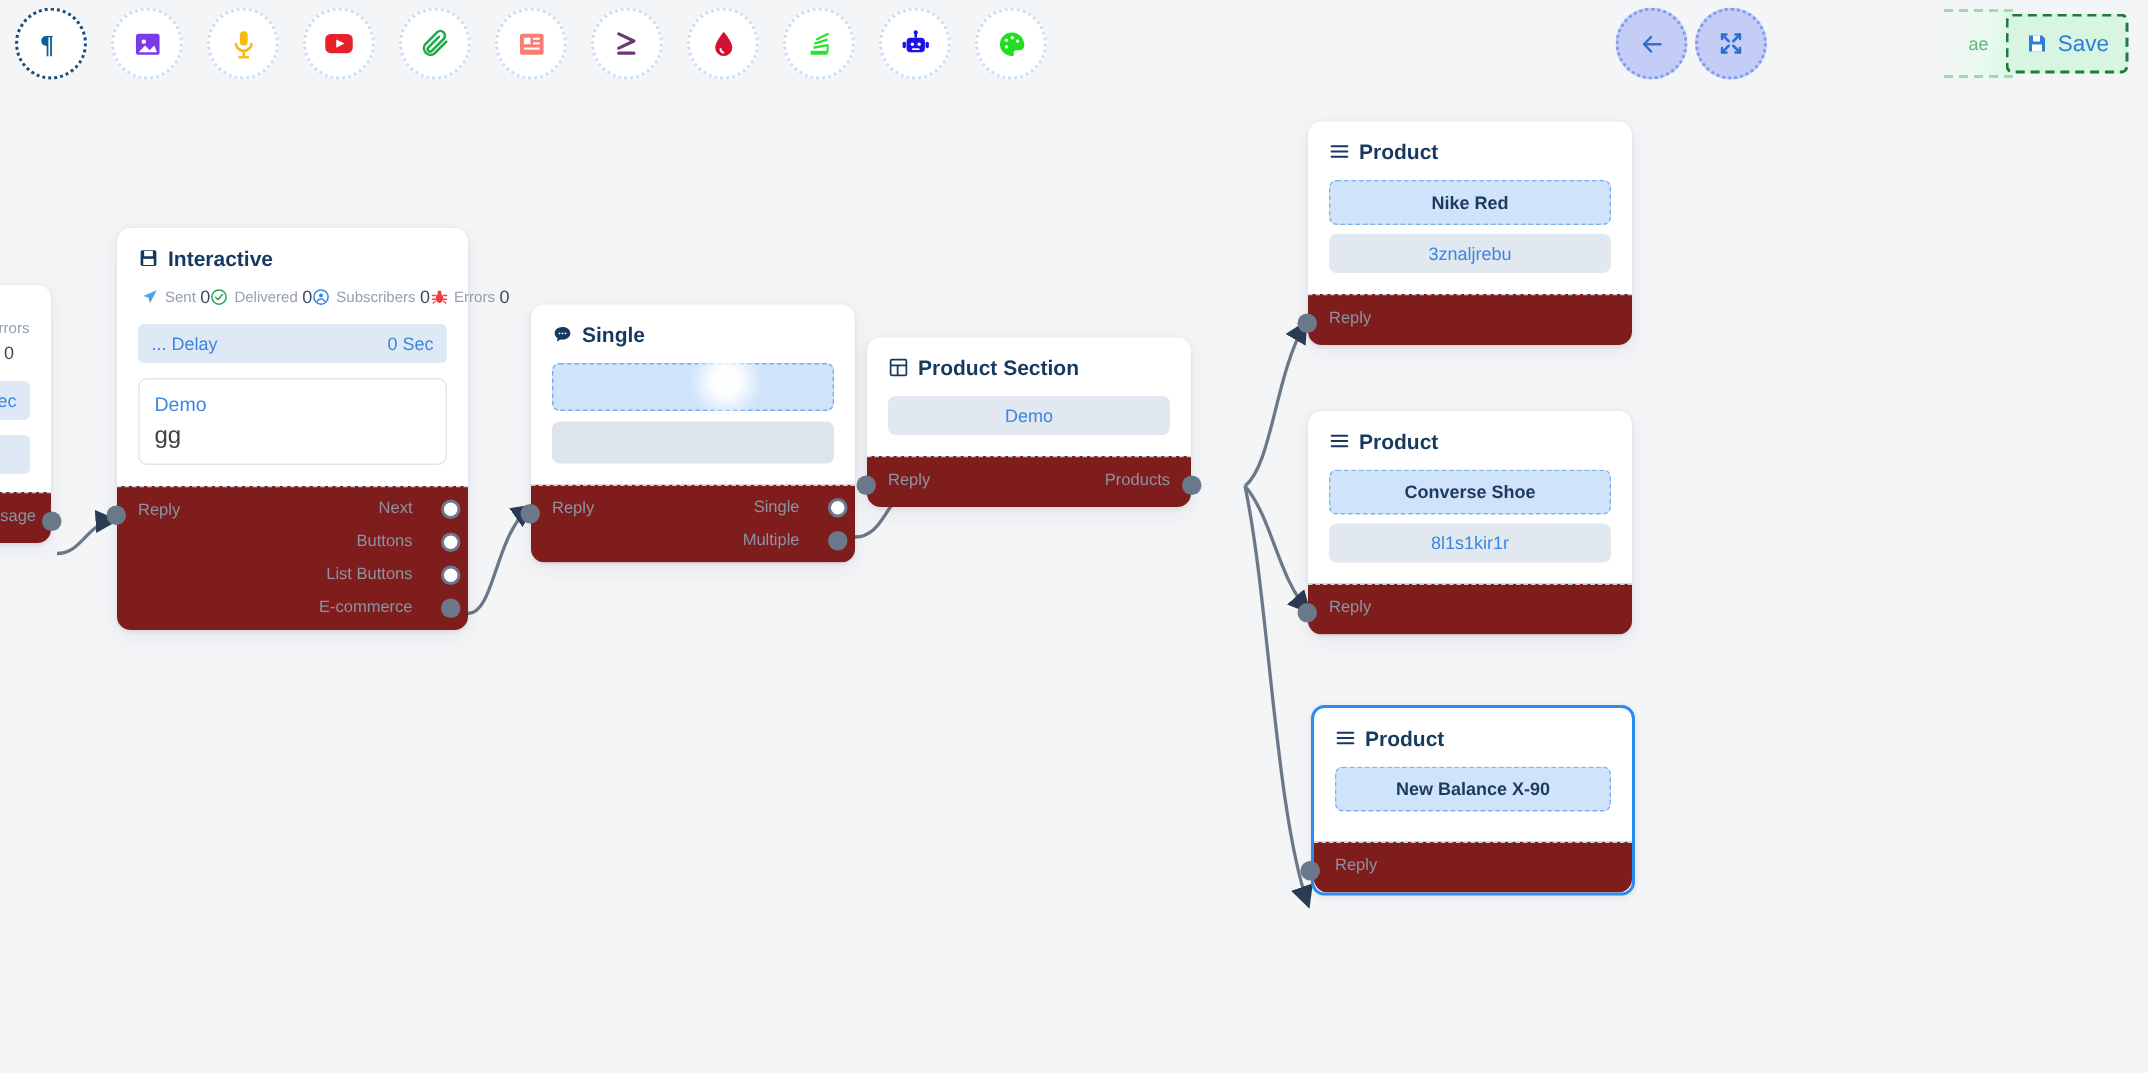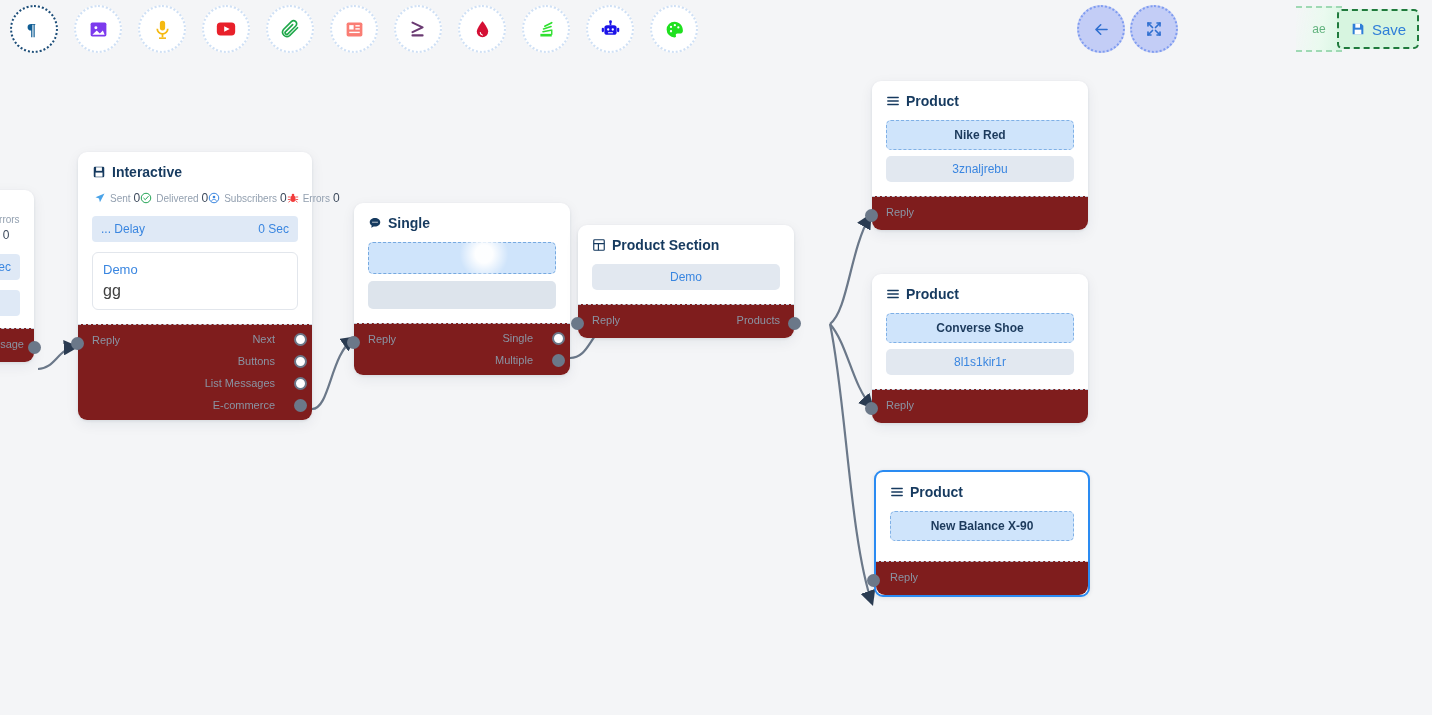--- a/index.html
+++ b/index.html
@@ -326,21 +326,21 @@
       <div class="foot-right-col">
         <div class="port-row">
           <span class="port-label">Next</span>
           <div class="handle hollow" style="position:relative;right:-9px;top:0"></div>
         </div>
         <div class="port-row">
           <span class="port-label">Buttons</span>
           <div class="handle hollow" style="position:relative;right:-9px;top:0"></div>
         </div>
         <div class="port-row">
-          <span class="port-label">List Messages</span>
+          <span class="port-label">List Buttons</span>
           <div class="handle hollow" style="position:relative;right:-9px;top:0"></div>
         </div>
         <div class="port-row">
           <span class="port-label">E-commerce</span>
           <div class="handle filled" style="position:relative;right:-9px;top:0"></div>
         </div>
       </div>
     </div>
   </div>
 

